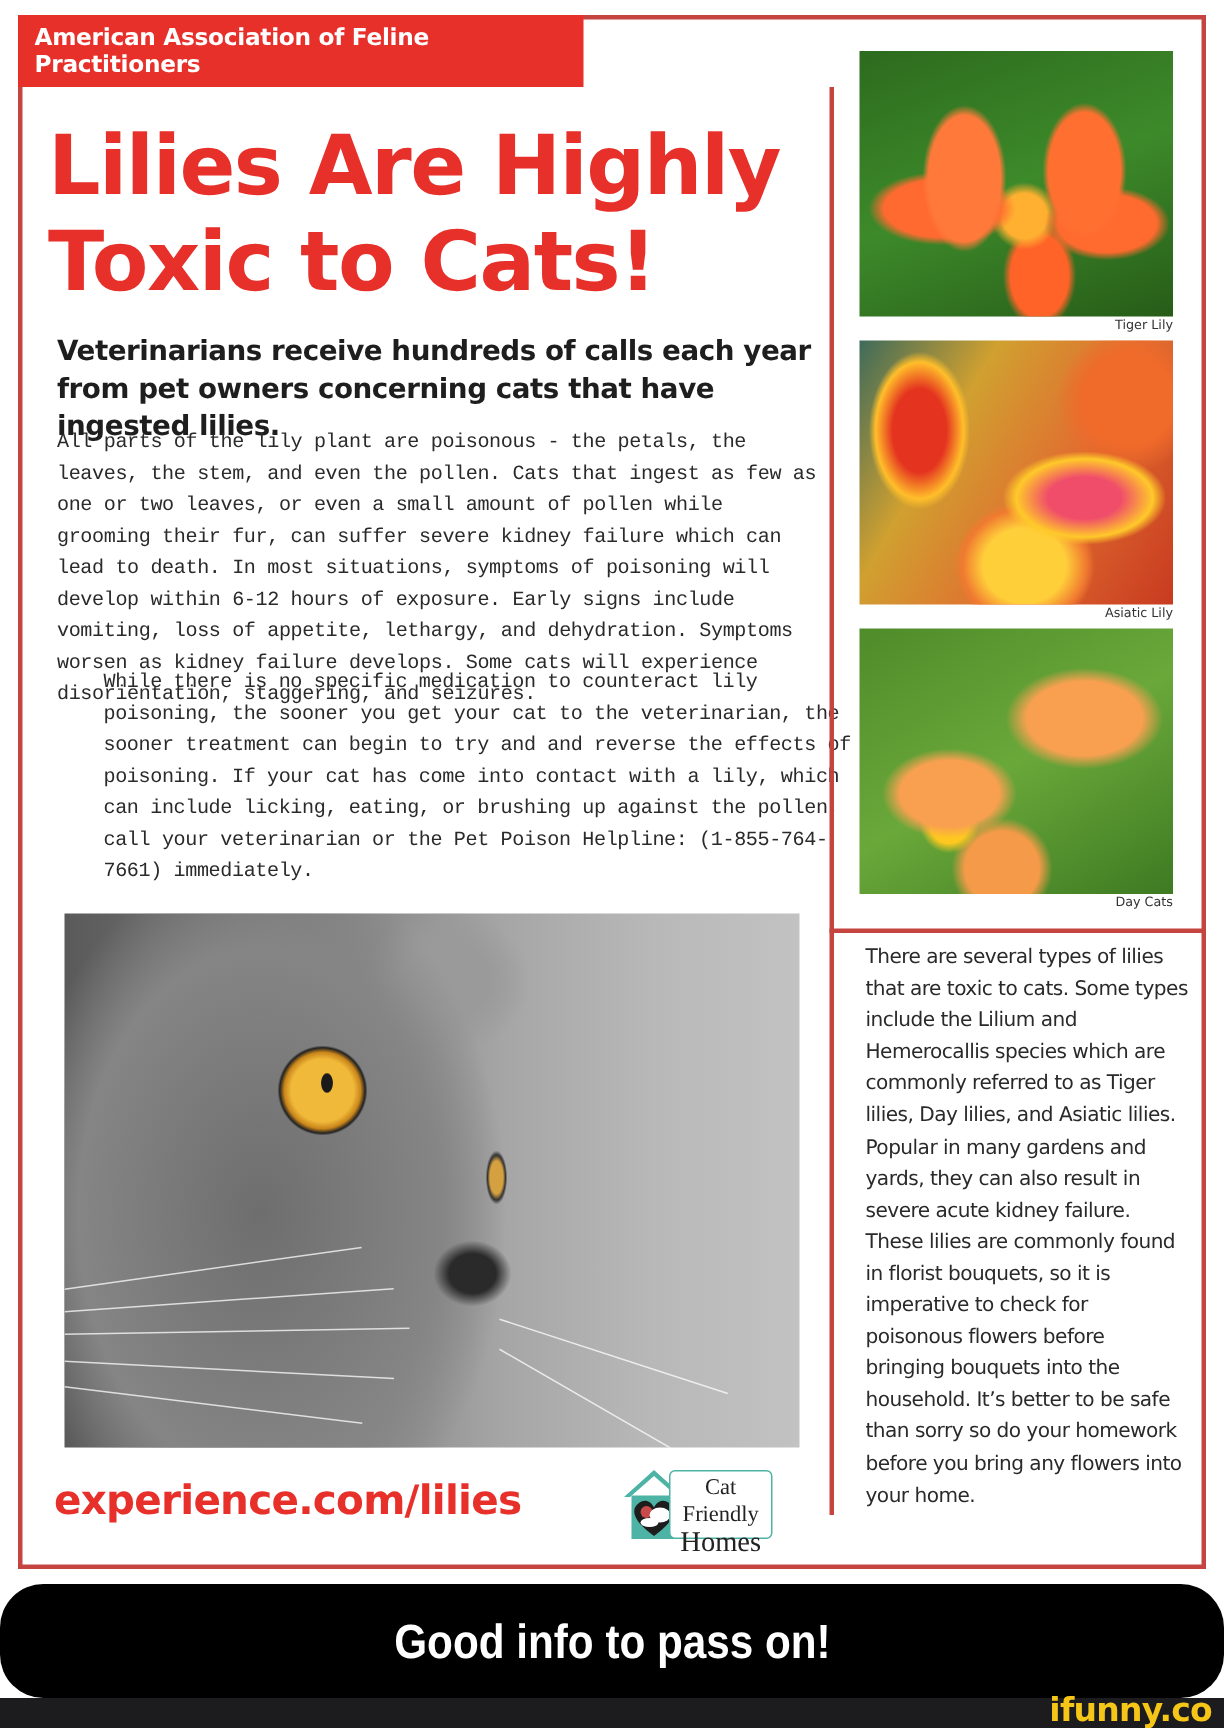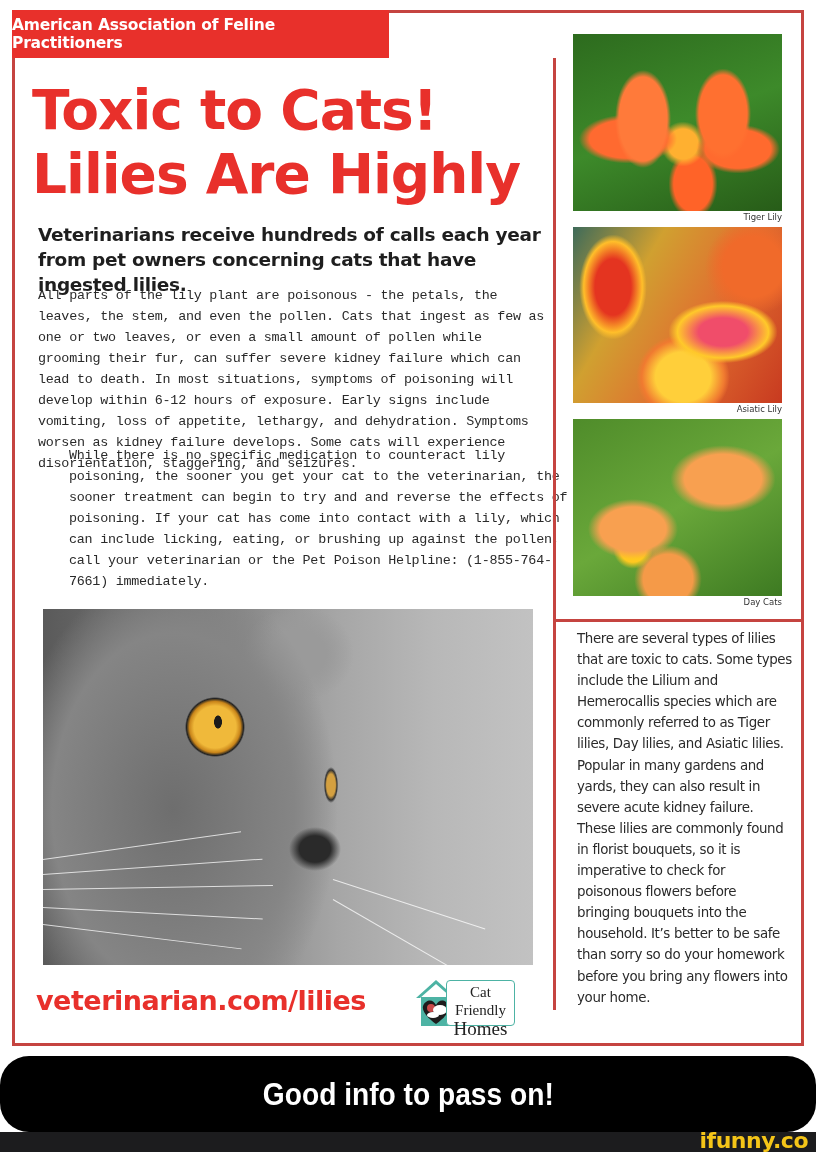--- a/index.html
+++ b/index.html
@@ -7,21 +7,21 @@
   body { position: relative; font-family: "Liberation Sans", sans-serif; }
 
   .poster-frame {
     position: absolute; left: 12px; top: 10px; width: 792px; height: 1036px;
     border: 3px solid #c0392b; border-color: #c54440;
   }
   .org-banner {
     position: absolute; left: 12px; top: 10px; width: 377px; height: 48px;
     background: #e8302b;
     color: #fff; font-weight: bold; font-size: 15.5px;
-    display: flex; align-items: center; 
+    display: flex; align-items: center; padding-left: 11px;
     font-family: "DejaVu Sans", sans-serif; letter-spacing: -0.2px;
   }
   .headline {
     position: absolute; left: 32px; top: 78px; width: 520px;
     color: #e8302b; font-family: "DejaVu Sans", sans-serif; font-weight: bold;
     font-size: 55px; line-height: 64px; letter-spacing: -1px;
   }
   .subhead {
     position: absolute; left: 38px; top: 222px; width: 510px;
     font-family: "DejaVu Sans", sans-serif; font-weight: bold; color: #1e1e1e;
@@ -131,40 +131,40 @@
 </head>
 <body>
 
 <div class="poster-frame"></div>
 
 <div class="org-banner">
   <span>American Association of Feline Practitioners</span>
 </div>
 
 <h1 class="headline">
+  <div>Lilies Are Highly</div>
   <div>Toxic to Cats!</div>
-  <div>Lilies Are Highly</div>
 </h1>
 
 <p class="subhead">Veterinarians receive hundreds of calls each year from pet owners concerning cats that have ingested lilies.</p>
 
 <p class="para para-1">All parts of the lily plant are poisonous - the petals, the leaves, the stem, and even the pollen. Cats that ingest as few as one or two leaves, or even a small amount of pollen while grooming their fur, can suffer severe kidney failure which can lead to death. In most situations, symptoms of poisoning will develop within 6-12 hours of exposure. Early signs include vomiting, loss of appetite, lethargy, and dehydration. Symptoms worsen as kidney failure develops. Some cats will experience disorientation, staggering, and seizures.</p>
 <p class="para para-2">While there is no specific medication to counteract lily poisoning, the sooner you get your cat to the veterinarian, the sooner treatment can begin to try and and reverse the effects of poisoning. If your cat has come into contact with a lily, which can include licking, eating, or brushing up against the pollen, call your veterinarian or the Pet Poison Helpline: (1-855-764-7661) immediately.</p>
 
 <div class="cat-photo">
   <div class="whisker" style="left:0;top:250px;width:200px;transform:rotate(-8deg)"></div>
   <div class="whisker" style="left:0;top:265px;width:220px;transform:rotate(-4deg)"></div>
   <div class="whisker" style="left:0;top:280px;width:230px;transform:rotate(-1deg)"></div>
   <div class="whisker" style="left:0;top:298px;width:220px;transform:rotate(3deg)"></div>
   <div class="whisker" style="left:0;top:315px;width:200px;transform:rotate(7deg)"></div>
   <div class="whisker" style="left:290px;top:270px;width:160px;transform:rotate(18deg)"></div>
   <div class="whisker" style="left:290px;top:290px;width:150px;transform:rotate(30deg)"></div>
 </div>
 
-<div class="url-text">veterinarian.com/lilies</div>
+<div class="url-text">experience.com/lilies</div>
 
 <div class="logo">
   <svg class="logo-house" viewBox="0 0 44 50" width="44" height="50">
     <polygon points="22,2 2,20 6,20 22,6 38,20 42,20" fill="#4db3a4"></polygon>
     <rect x="7" y="19" width="30" height="29" fill="#4db3a4"></rect>
     <path d="M22 46 C8 36 6 28 12 24 C16 21 20 23 22 27 C24 23 28 21 32 24 C38 28 36 36 22 46 Z" fill="#1d1d1d"></path>
     <circle cx="17" cy="30" r="4" fill="#c94a4a"></circle>
     <ellipse cx="26" cy="32" rx="7" ry="5" fill="#fff"></ellipse>
     <ellipse cx="19" cy="37" rx="6" ry="3" fill="#fff"></ellipse>
   </svg>

